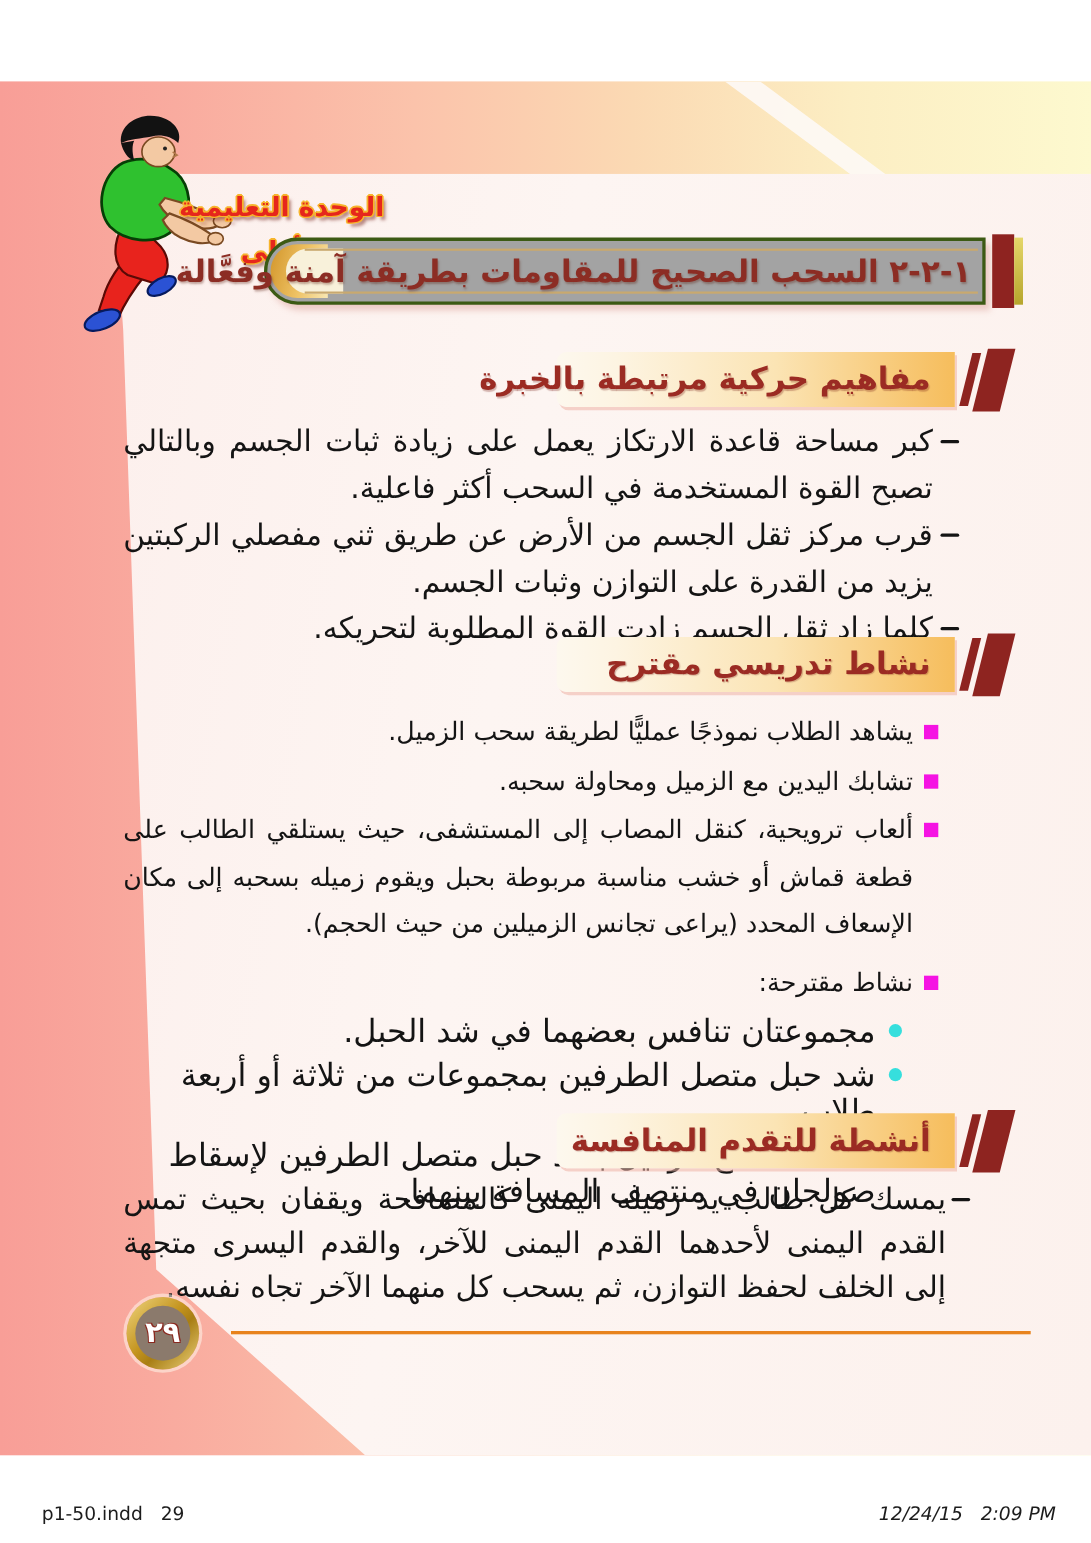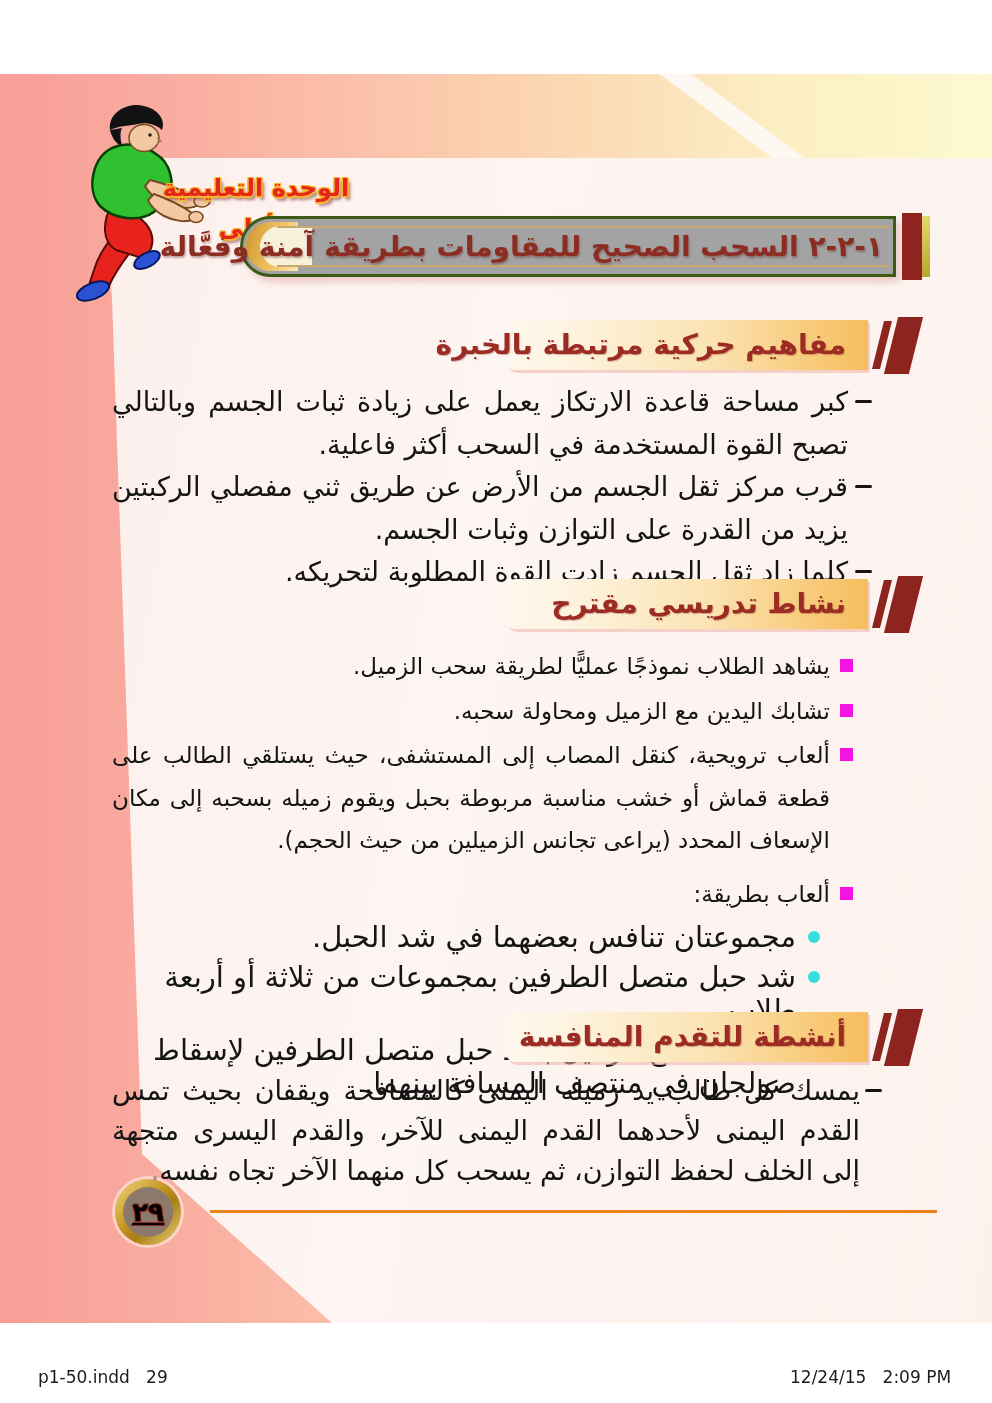--- a/index.html
+++ b/index.html
@@ -132,34 +132,33 @@
   .badge {
     position:absolute; left:115px; top:1179px; width:66px; height:66px;
     border-radius:50%;
     background:linear-gradient(135deg,#f0d783 0%,#c3931d 45%,#a87e14 60%,#edd27c 100%);
     box-shadow:0 0 0 3px rgba(255,245,235,.55);
     display:flex; align-items:center; justify-content:center;
   }
   .badge .inner {
     width:50px; height:50px; border-radius:50%; background:#8b7a6c;
     display:flex; align-items:center; justify-content:center;
-    color:#000000; font-size:26px; font-weight:bold;
+    color:#ffffff; font-size:26px; font-weight:bold;
     text-shadow:1px 1px 0 #8a2a20, -1px 1px 0 #8a2a20, 1px -1px 0 #8a2a20;
-    text-decoration:underline;
   }
   .footer-rule {
     position:absolute; left:210px; top:1210px; width:727px; height:3px;
     background:#e8831d;
   }
   .footer-text {
     position:absolute; top:1367px; font-size:17px; color:#1c1c1c;
     white-space:pre; font-family:"DejaVu Sans", sans-serif;
   }
   .footer-left  { left:38px; }
-  .footer-right { left:790px; width:170px; text-align:left; }
+  .footer-right { left:790px; width:170px; text-align:right;font-style:italic; }
 </style>
 </head>
 <body>
 
 <div id="stage">
 
   <div class="band"></div>
   <div class="white-stripe"></div>
   <div class="content-panel"></div>
 
@@ -237,21 +236,21 @@
     <div class="sq-item">
       <span class="sq"></span>
       <span>تشابك اليدين مع الزميل ومحاولة سحبه.</span>
     </div>
     <div class="sq-item">
       <span class="sq"></span>
       <span>ألعاب ترويحية، كنقل المصاب إلى المستشفى، حيث يستلقي الطالب على قطعة قماش أو خشب مناسبة مربوطة بحبل ويقوم زميله بسحبه إلى مكان الإسعاف المحدد (يراعى تجانس الزميلين من حيث الحجم).</span>
     </div>
     <div class="sq-item" style="margin-top:11px;">
       <span class="sq"></span>
-      <span>ألعاب بطريقة:</span>
+      <span>نشاط مقترحة:</span>
     </div>
     <div class="games">
       <div class="dot-item">
         <span class="dot"></span>
         <span>مجموعتان تنافس بعضهما في شد الحبل.</span>
       </div>
       <div class="dot-item">
         <span class="dot"></span>
         <span>شد حبل متصل الطرفين بمجموعات من ثلاثة أو أربعة طلاب.</span>
       </div>

